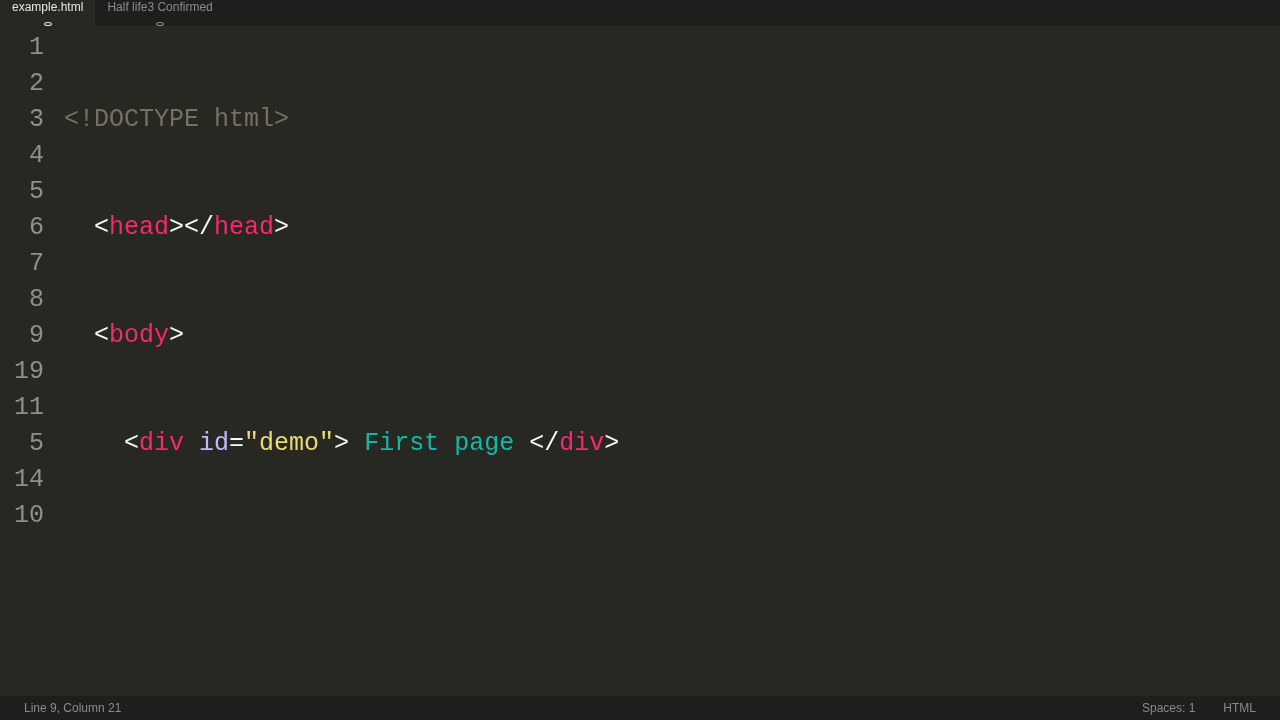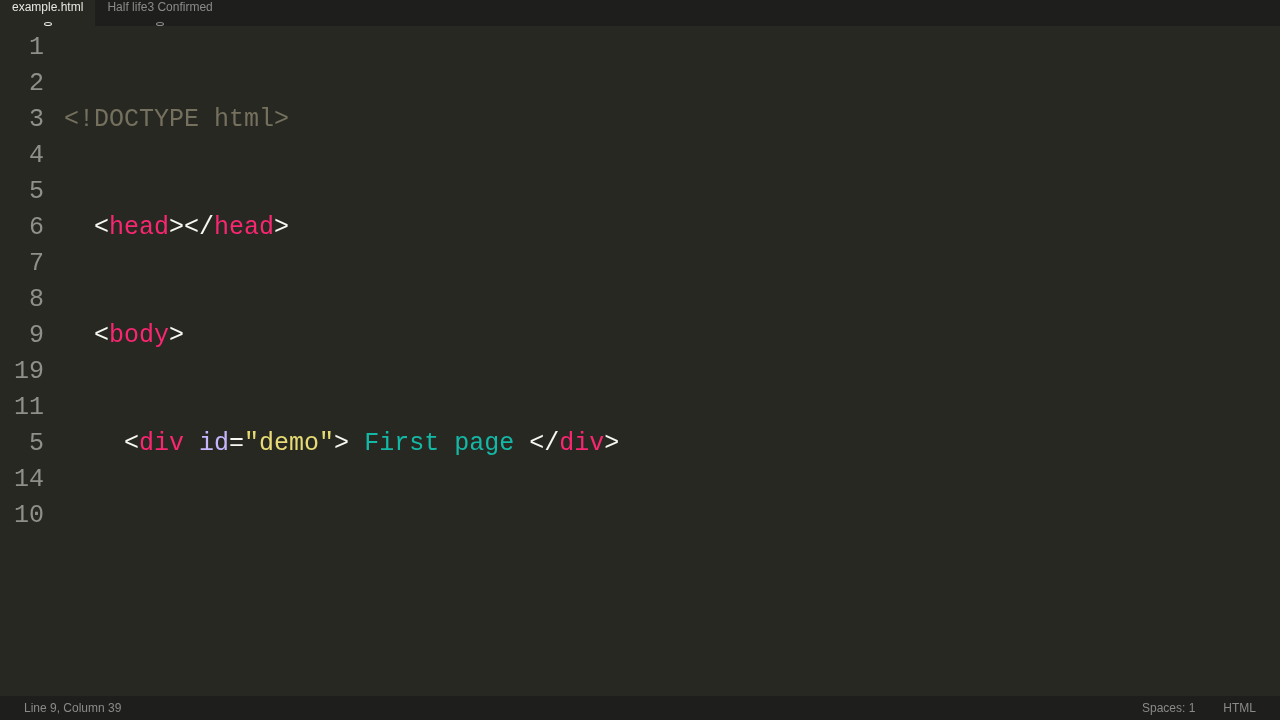--- a/index.html
+++ b/index.html
@@ -128,17 +128,17 @@
     
     
     
     
     
     
   </div>
 </div>
 
 <div class="statusbar">
-  <span class="cell">Line 9, Column 39</span>
+  <span class="cell">Line 9, Column 21</span>
   <span class="spacer"></span>
   <span class="cell">Spaces: 1</span>
   <span class="cell">HTML</span>
 </div>
 
 </body></html>

